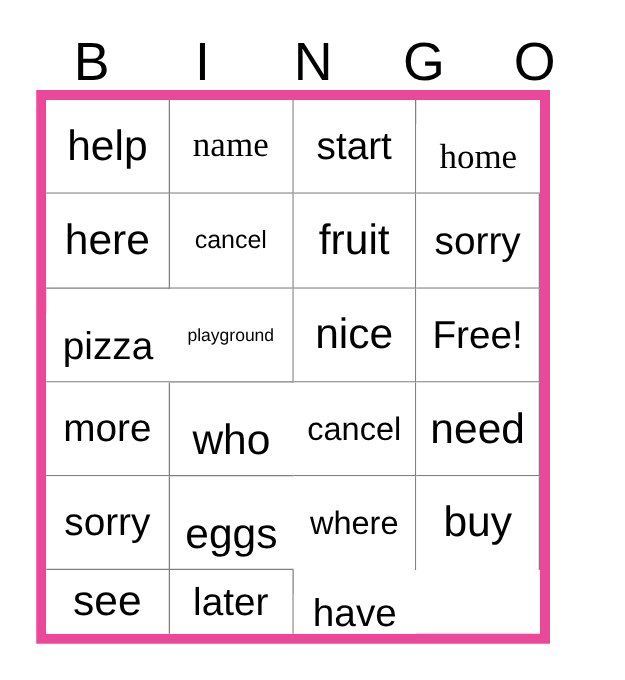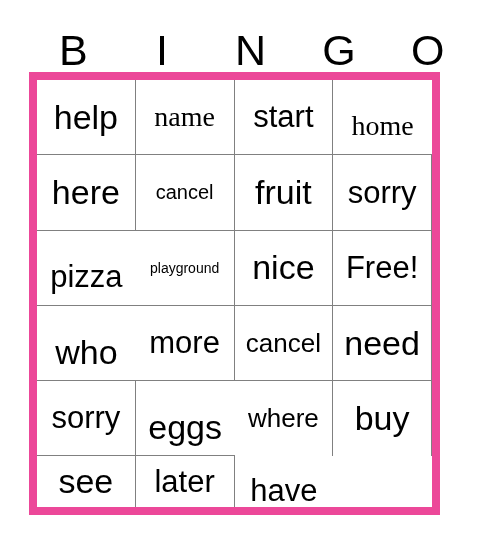--- a/index.html
+++ b/index.html
@@ -135,25 +135,25 @@
 
     <div class="bingo-cell">
       <span class="cell-text s-xs">playground</span>
     </div>
     <div class="bingo-cell">
       <span class="cell-text s-xxl">nice</span>
     </div>
     <div class="bingo-cell">
       <span class="cell-text s-xl">Free!</span>
     </div>
+    <div class="bingo-cell">
+      <span class="cell-text s-xl">more</span>
+    </div>
     <div class="bingo-cell col-last">
       <span class="cell-text s-xxl">who</span>
-    </div>
-    <div class="bingo-cell">
-      <span class="cell-text s-xl">more</span>
     </div>
 
     <div class="bingo-cell">
       <span class="cell-text s-md">cancel</span>
     </div>
     <div class="bingo-cell">
       <span class="cell-text s-xxl">need</span>
     </div>
     <div class="bingo-cell">
       <span class="cell-text s-xl">sorry</span>

